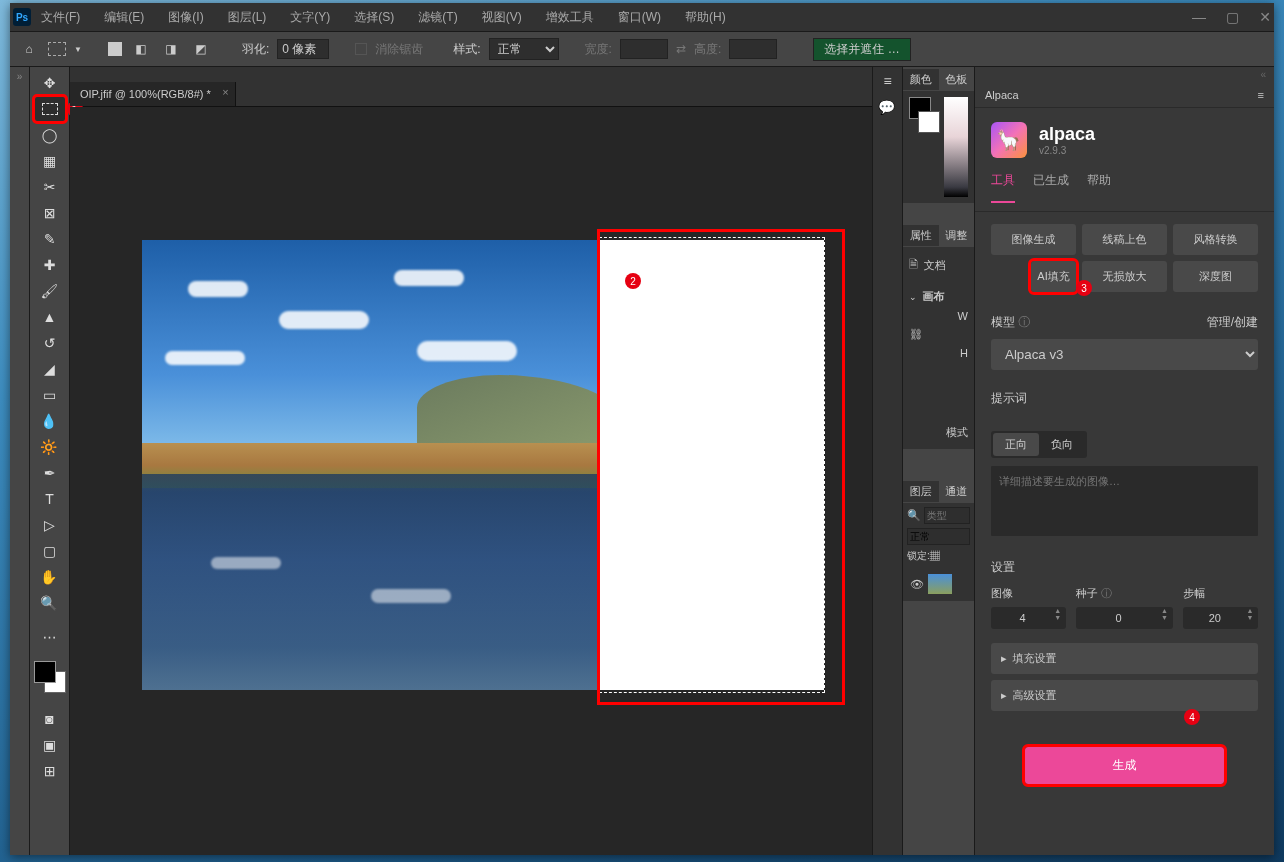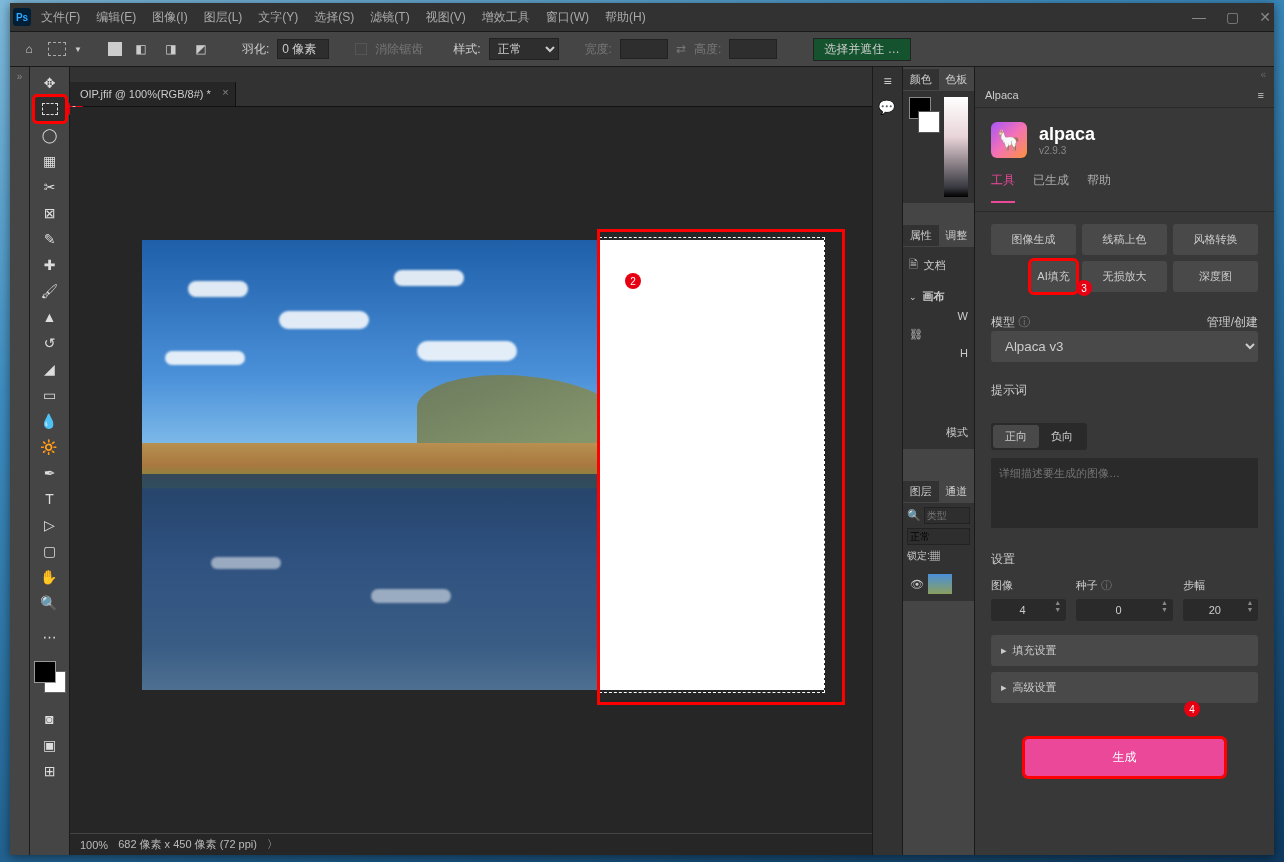--- a/index.html
+++ b/index.html
@@ -1,21 +1,21 @@
 <!DOCTYPE html>
 <html><head>
 <meta charset="utf-8">
 <style>
 *{margin:0;padding:0;box-sizing:border-box;font-family:"Microsoft YaHei",sans-serif;}
 body{background:#2e2e2e;color:#ccc;width:1284px;height:862px;overflow:hidden;position:relative;}
 .wallpaper{position:absolute;width:100%;height:100%;background:linear-gradient(160deg,#7fbadc 0%,#3d8dc0 30%,#1e5c8a 70%,#0f3a5f 100%);}
 .app{position:absolute;left:10px;top:3px;width:1264px;height:852px;background:#323232;display:flex;flex-direction:column;box-shadow:0 2px 10px rgba(0,0,0,.5);}
 .titlebar{height:28px;background:#323232;display:flex;align-items:center;padding:0 3px;color:#aaa;font-size:12px;}
 .titlebar .ps-icon{width:18px;height:18px;background:#001e36;color:#31a8ff;display:flex;align-items:center;justify-content:center;font-size:10px;font-weight:bold;border-radius:3px;margin-right:10px;}
-.titlebar .menus{display:flex;gap:16px;text-align:center;}
+.titlebar .menus{display:flex;gap:24px;text-align:center;}
 .titlebar .win-ctrl{margin-left:auto;display:flex;gap:20px;font-size:14px;color:#888;}
 .optbar{height:36px;background:#454545;border-top:1px solid #1a1a1a;border-bottom:1px solid #1a1a1a;display:flex;align-items:center;padding:0 8px;gap:8px;font-size:12px;color:#ccc;}
 .optbar .ico{width:22px;height:22px;display:inline-flex;align-items:center;justify-content:center;}
 .optbar select,.optbar input{background:#2e2e2e;border:1px solid #222;color:#ccc;font-size:12px;padding:2px 4px;}
 .optbar .pill{background:#14532d;border:1px solid #222;padding:2px 10px;border-radius:0;}
 .main{flex:1;display:flex;min-height:0;}
 .toolcol{width:20px;background:#454545;border-right:1px solid #1a1a1a;position:relative;}
 .toolbar{width:40px;background:#454545;border-right:1px solid #1a1a1a;display:flex;flex-direction:column;align-items:center;padding-top:4px;gap:2px;}
 .tool{width:30px;height:24px;display:flex;align-items:center;justify-content:center;border-radius:2px;font-size:14px;color:#ddd;position:relative;}
 .tool.sel{background:#2d2d2d;}
@@ -65,21 +65,21 @@
 .alp-name{font-size:18px;font-weight:600;color:#fff;}
 .alp-ver{font-size:10px;color:#888;}
 .alp-tabs{display:flex;gap:18px;padding:0 16px 8px;border-bottom:1px solid #2a2a2a;}
 .alp-tab{color:#aaa;padding-bottom:12px;cursor:pointer;}
 .alp-tab.act{color:#ec4899;border-bottom:2px solid #ec4899;}
 .alp-grid{display:grid;grid-template-columns:1fr 1fr 1fr;gap:6px;padding:12px 16px;}
 .alp-btn{background:#494949;border-radius:3px;padding:8px 4px;text-align:center;font-size:11px;cursor:pointer;}
 .alp-btn.hl{outline:3px solid #f00;position:relative;margin-left:40px;}
 .badge-3{position:absolute;right:-16px;bottom:-4px;width:16px;height:16px;background:#e60012;color:#fff;border-radius:50%;font-size:10px;display:flex;align-items:center;justify-content:center;}
 .alp-section{padding:10px 16px;}
-.alp-row{display:flex;align-items:center;justify-content:space-between;}
+.alp-row{display:flex;align-items:center;justify-content:space-between;margin-bottom:8px;}
 .alp-select{background:#494949;border:none;color:#ccc;padding:7px 10px;border-radius:3px;width:100%;}
 .alp-pill-row{display:flex;background:#2a2a2a;border-radius:3px;padding:2px;width:fit-content;}
 .alp-pill{padding:4px 12px;font-size:11px;border-radius:3px;}
 .alp-pill.act{background:#494949;}
 .alp-textarea{background:#2a2a2a;border:none;color:#888;width:100%;height:70px;padding:8px;font-size:11px;border-radius:1px;resize:none;}
 .alp-settings{padding:10px 16px;}
 .alp-3col{display:grid;grid-template-columns:1fr 1.3fr 1fr;gap:10px;}
 .alp-num{display:flex;background:#2a2a2a;border-radius:3px;}
 .alp-num input{background:transparent;border:none;color:#ccc;width:100%;text-align:center;padding:5px;font-size:11px;}
 .alp-num .spn{width:14px;display:flex;flex-direction:column;font-size:7px;color:#888;}
@@ -211,25 +211,20 @@
           <div class="cloud" style="left:15%;top:30%;width:70px;height:12px;opacity:.6;"></div>
           <div class="cloud" style="left:50%;top:50%;width:80px;height:14px;opacity:.6;"></div>
         </div>
       </div>
       <div class="whitearea"></div>
       <div class="selection"></div>
     </div>
     <div class="red-box-canvas"></div>
     <div class="badge-2">2</div>
   </div>
-  <div class="statusbar">
-    <span>100%</span>
-    <span>682 像素 x 450 像素 (72 ppi)</span>
-    <span>〉</span>
-  </div>
 </div>
 
 <div class="right-dock">
   <div class="dock-ico">≡</div>
   <div class="dock-ico">💬</div>
 </div>
 
 <div class="panels">
   <div class="panel-tabs">
     <div class="panel-tab act">颜色</div>

